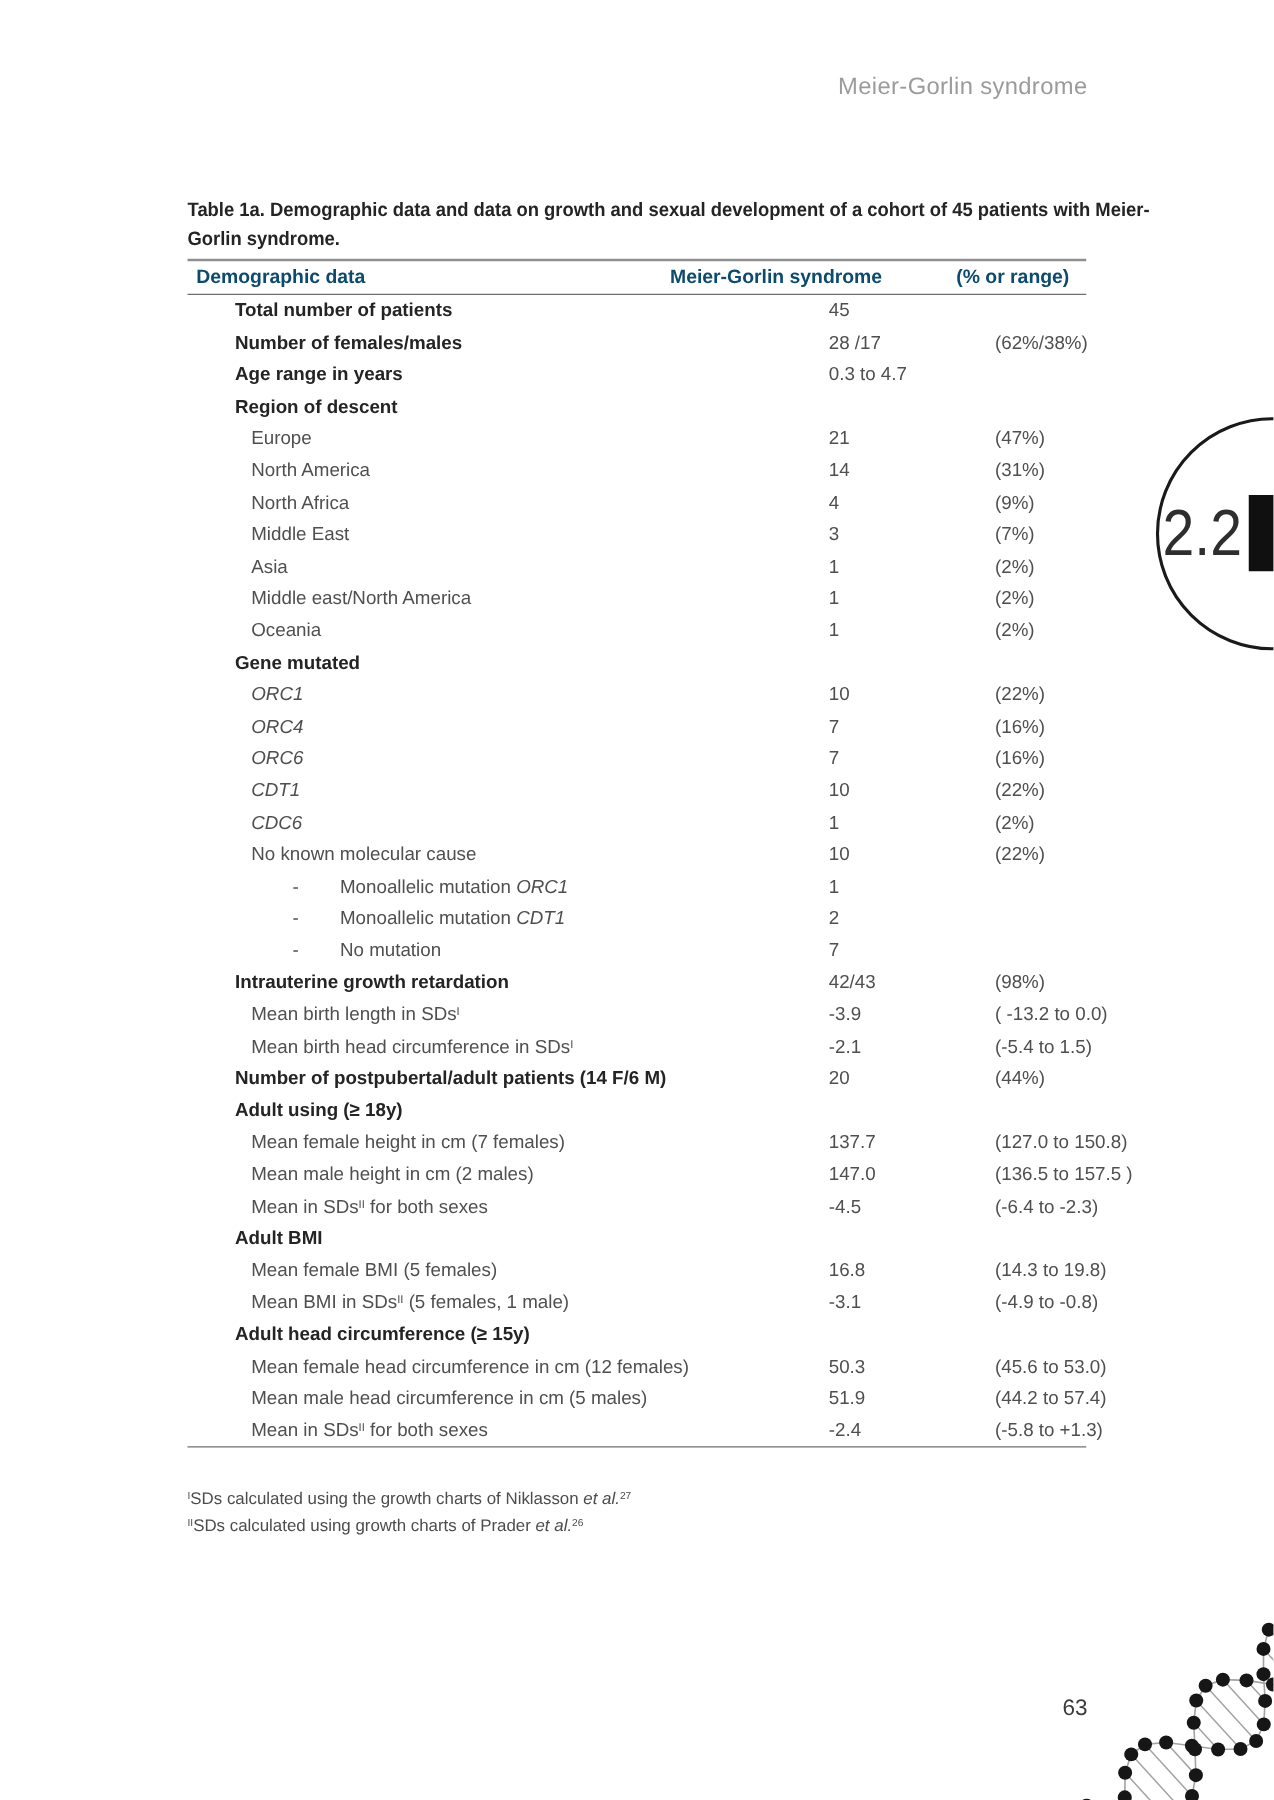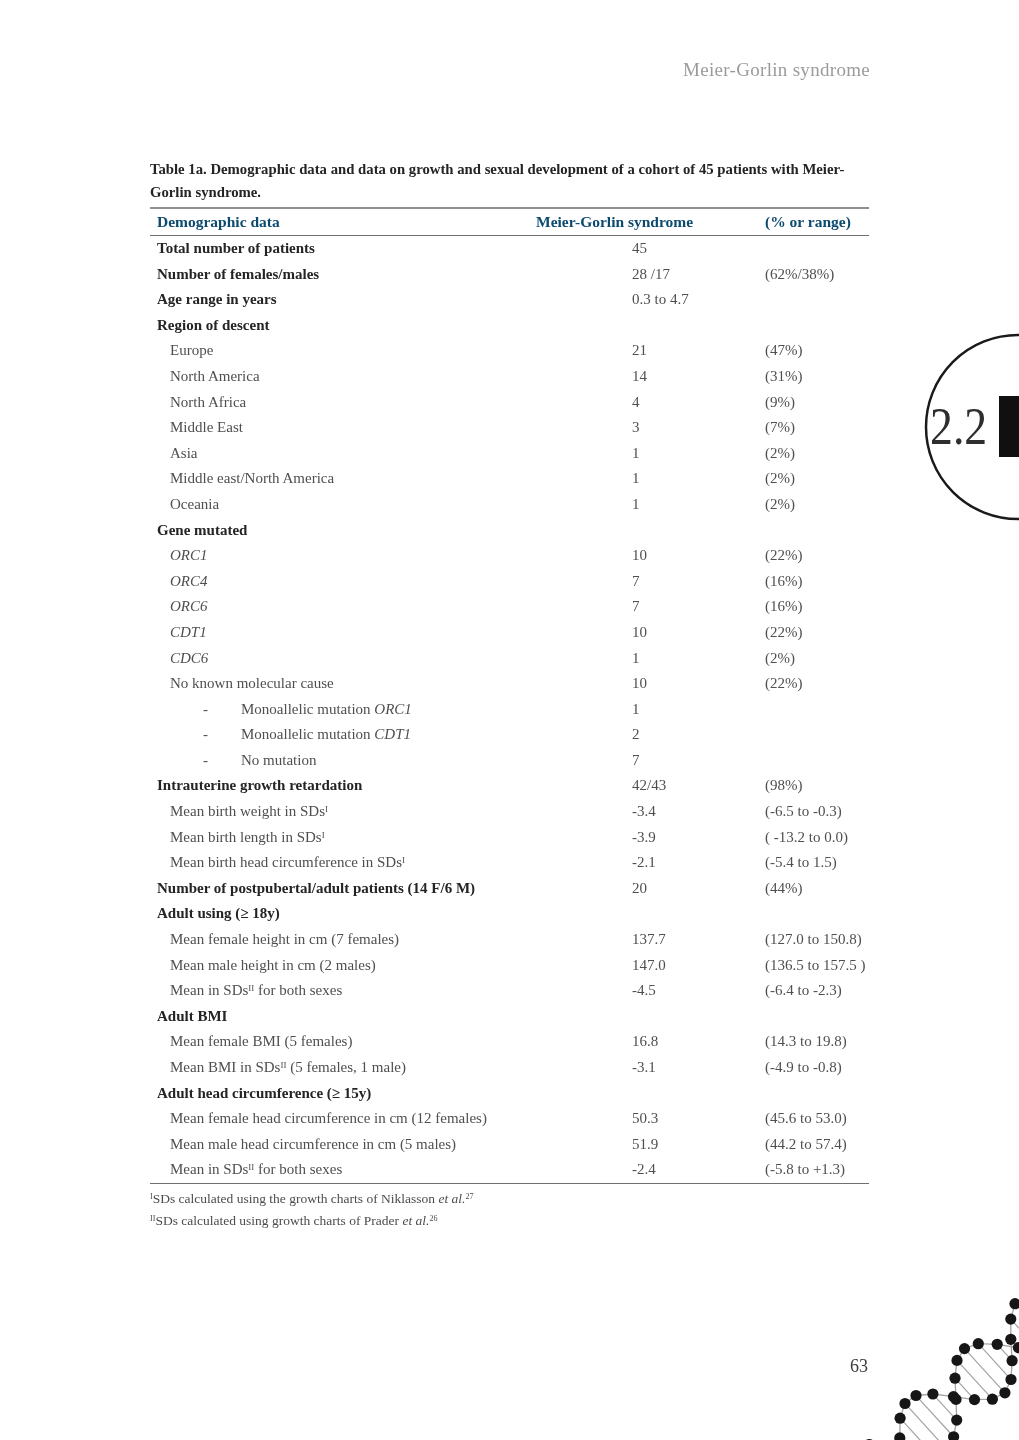--- a/index.html
+++ b/index.html
@@ -1,38 +1,38 @@
 <!DOCTYPE html>
 <html><head>
 <meta charset="utf-8">
 <style>
   html,body{margin:0;padding:0;background:#ffffff;}
   .page{position:relative;width:1019px;height:1440px;background:#ffffff;overflow:hidden;
-        font-family:Liberation Serif, serif;}
+        font-family:Liberation Sans, sans-serif;}
 
   .running-head{position:absolute;top:59px;right:149px;font-size:19px;font-weight:400;
                 color:#9b9b9b;letter-spacing:0.3px;white-space:nowrap;}
 
   .doc-title{position:absolute;left:150px;top:157px;width:760px;font-size:15.5px;font-weight:700;
              color:#242424;line-height:23px;transform:scaleX(0.95);transform-origin:0 0;}
   .doc-title div{white-space:nowrap;}
 
   
   .circle-svg{position:absolute;left:910px;top:325px;width:109px;height:205px;}
   .chapter-num{position:absolute;left:930px;top:401px;font-size:52px;font-weight:300;color:#2e2e2e;
                line-height:1;transform:scaleX(0.88);transform-origin:0 0;white-space:nowrap;}
   .chapter-tab{position:absolute;right:0;top:396px;width:20px;height:61px;background:#101010;}
 
   
   .dtable{position:absolute;left:150px;top:207px;width:719px;border-top:2px solid #8f8f8f;}
   .thead{position:relative;height:26px;border-bottom:1.5px solid #6f6f6f;}
   .th{position:absolute;top:0;font-size:15.5px;font-weight:700;color:#0c4a6e;line-height:26px;white-space:nowrap;}
   .th.c1{left:7px}.th.c2{left:386px}.th.c3{left:615px}
   .tbody{position:relative;border-bottom:1.5px solid #6f6f6f;}
-  .trow{position:relative;height:25.6px;}
+  .trow{position:relative;height:25.6px;margin-left:31px;}
   .c{position:absolute;top:0;line-height:25.6px;font-size:15px;color:#4f4f4f;white-space:nowrap;}
   .c.label{left:20px;}
   .trow.lvl0 .label{left:7px;font-weight:700;color:#242424;}
   .trow.lvl2 .label{left:91px;}
   .bullet{position:absolute;left:53px;top:0;line-height:25.6px;font-size:15px;color:#4f4f4f;}
   .c.value{left:482px;}
   .c.range{left:615px;}
   sup{font-size:0.6em;line-height:0;vertical-align:baseline;position:relative;top:-0.45em;}
   i{font-style:italic;}
 
@@ -173,25 +173,20 @@
         <div class="trow lvl2">
           <span class="bullet">-</span>
           <div class="c label">No mutation</div>
           <div class="c value">7</div>
           <div class="c range"></div>
         </div>
         <div class="trow lvl0">
           <div class="c label">Intrauterine growth retardation</div>
           <div class="c value">42/43</div>
           <div class="c range">(98%)</div>
-        </div>
-        <div class="trow lvl1">
-          <div class="c label"><span>Mean birth weight in SDs</span><sup>I</sup></div>
-          <div class="c value">-3.4</div>
-          <div class="c range">(-6.5 to -0.3)</div>
         </div>
         <div class="trow lvl1">
           <div class="c label"><span>Mean birth length in SDs</span><sup>I</sup></div>
           <div class="c value">-3.9</div>
           <div class="c range">( -13.2 to 0.0)</div>
         </div>
         <div class="trow lvl1">
           <div class="c label"><span>Mean birth head circumference in SDs</span><sup>I</sup></div>
           <div class="c value">-2.1</div>
           <div class="c range">(-5.4 to 1.5)</div>

